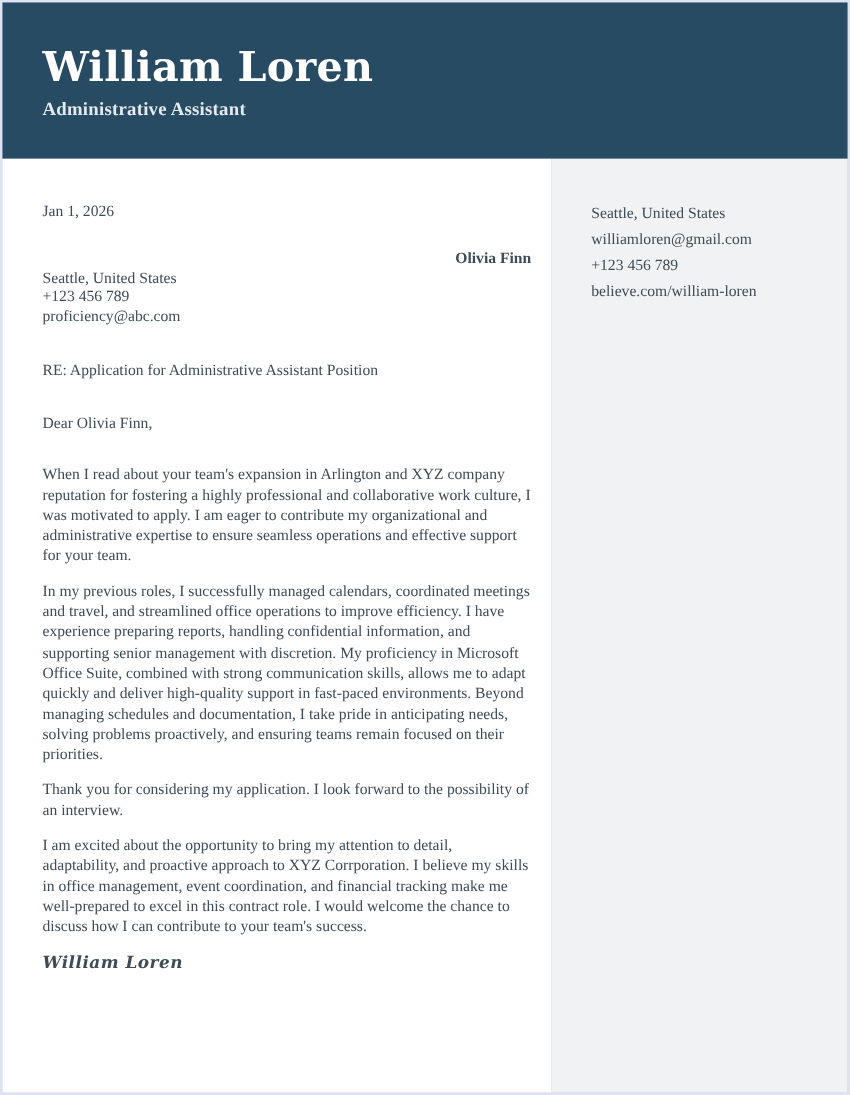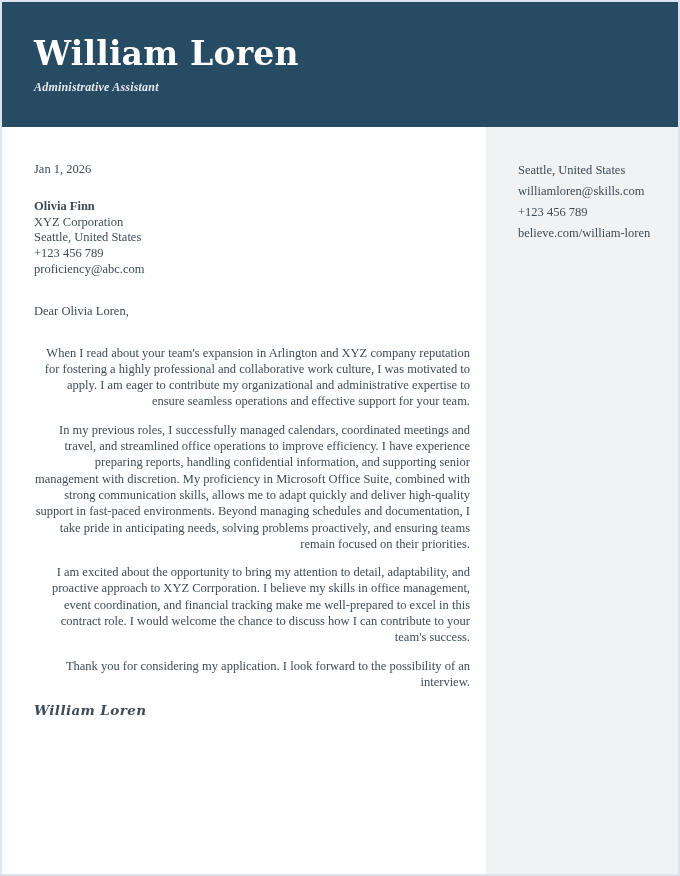--- a/index.html
+++ b/index.html
@@ -27,47 +27,46 @@
   .header .name {
     font-family: "DejaVu Serif", "Liberation Serif", serif;
     font-size: 33px;
     font-weight: 700;
     color: var(--header-text, #ffffff);
     letter-spacing: 0.2px;
     line-height: 1.05;
   }
   .header .job-title {
     margin-top: 8px;
-    font-size: 12px;
+    font-size: 15px;
     font-weight: 700;
     color: var(--header-subtext, #e4eaef);
     letter-spacing: 0.2px;
-    font-style: italic;
   }
   
   .body-row {
     flex: 1 1 auto;
     display: flex;
     min-height: 0;
   }
   .letter {
-    width: 484px;
+    width: 439px;
     flex: 0 0 auto;
     background: #ffffff;
     padding: 34px 16px 0 32px;
     color: var(--text, #3d4c56);
     font-size: 12.5px;
     line-height: 16.3px;
   }
   .letter .date { margin-bottom: 22px; }
   .recipient { line-height: 15.6px; }
-  .recipient .recipient-name { font-weight: 700; }
+  .recipient .recipient-name { font-weight: 700; text-align: right; }
   .subject { margin-top: 26px; }
   .salutation { margin-top: 26px; }
-  .paragraphs { margin-top: 25px; text-align: right; }
+  .paragraphs { margin-top: 25px; }
   .paragraphs p { margin-bottom: 12px; }
   .closing { margin-top: 27px; }
   .signature {
     margin-top: 7px;
     font-family: "DejaVu Serif", "Liberation Serif", serif;
     font-style: italic;
     font-weight: 700;
     font-size: 13.5px;
     color: var(--text, #3d4c56);
     letter-spacing: 0.4px;
@@ -95,40 +94,40 @@
     <div class="job-title">Administrative Assistant</div>
   </div>
 
   <div class="body-row">
 
     <div class="letter">
       <div class="date">Jan 1, 2026</div>
 
       <div class="recipient">
         <div class="recipient-name">Olivia Finn</div>
-        <div>XYZ Corporation</div>
         <div>Seattle, United States</div>
         <div>+123 456 789</div>
         <div>proficiency@abc.com</div>
       </div>
 
+      <div class="subject">RE: Application for Administrative Assistant Position</div>
 
-      <div class="salutation">Dear Olivia Loren,</div>
+      <div class="salutation">Dear Olivia Finn,</div>
 
       <div class="paragraphs">
         <p>When I read about your team's expansion in Arlington and XYZ company reputation for fostering a highly professional and collaborative work culture, I was motivated to apply. I am eager to contribute my organizational and administrative expertise to ensure seamless operations and effective support for your team.</p>
         <p>In my previous roles, I successfully managed calendars, coordinated meetings and travel, and streamlined office operations to improve efficiency. I have experience preparing reports, handling confidential information, and supporting senior management with discretion. My proficiency in Microsoft Office Suite, combined with strong communication skills, allows me to adapt quickly and deliver high-quality support in fast-paced environments. Beyond managing schedules and documentation, I take pride in anticipating needs, solving problems proactively, and ensuring teams remain focused on their priorities.</p>
+        <p>Thank you for considering my application. I look forward to the possibility of an interview.</p>
         <p>I am excited about the opportunity to bring my attention to detail, adaptability, and proactive approach to XYZ Corrporation. I believe my skills in office management, event coordination, and financial tracking make me well-prepared to excel in this contract role. I would welcome the chance to discuss how I can contribute to your team's success.</p>
-        <p>Thank you for considering my application. I look forward to the possibility of an interview.</p>
       </div>
 
       <div class="signature">William Loren</div>
     </div>
 
     <div class="sidebar">
       <div class="contact-item">Seattle, United States</div>
-      <div class="contact-item">williamloren@skills.com</div>
+      <div class="contact-item">williamloren@gmail.com</div>
       <div class="contact-item">+123 456 789</div>
       <div class="contact-item">believe.com/william-loren</div>
     </div>
 
   </div>
 </div>
 
 </body></html>

